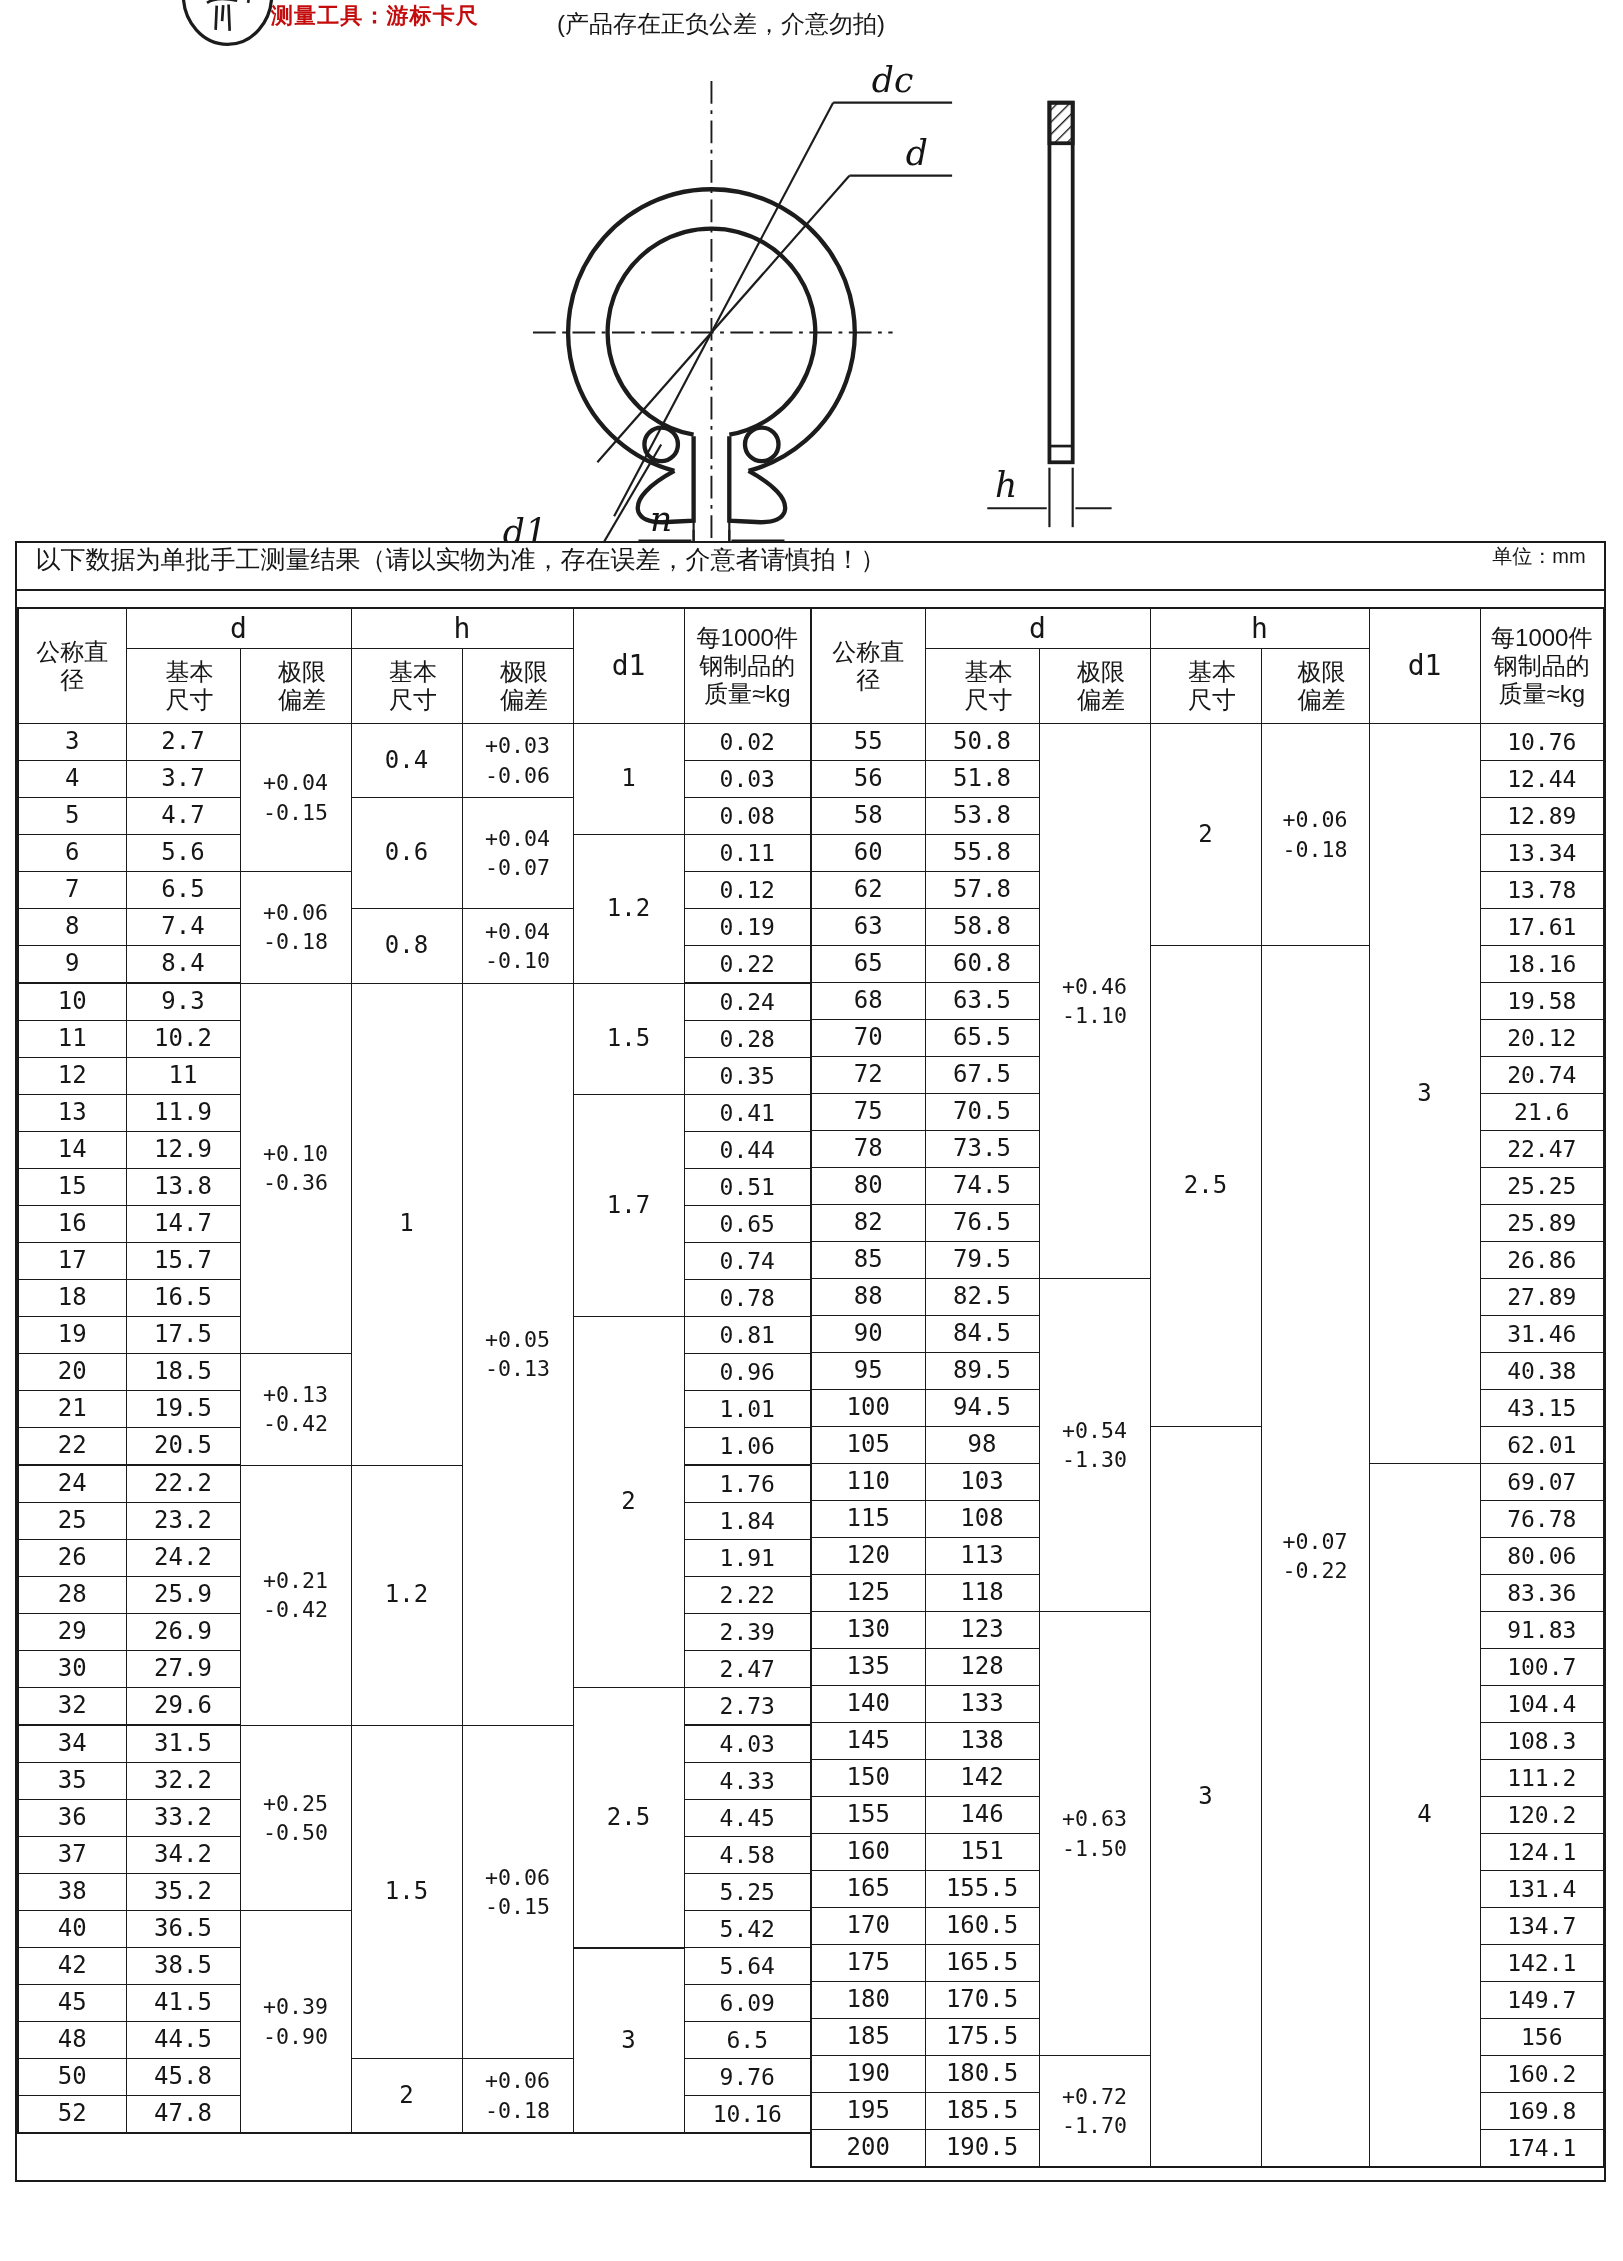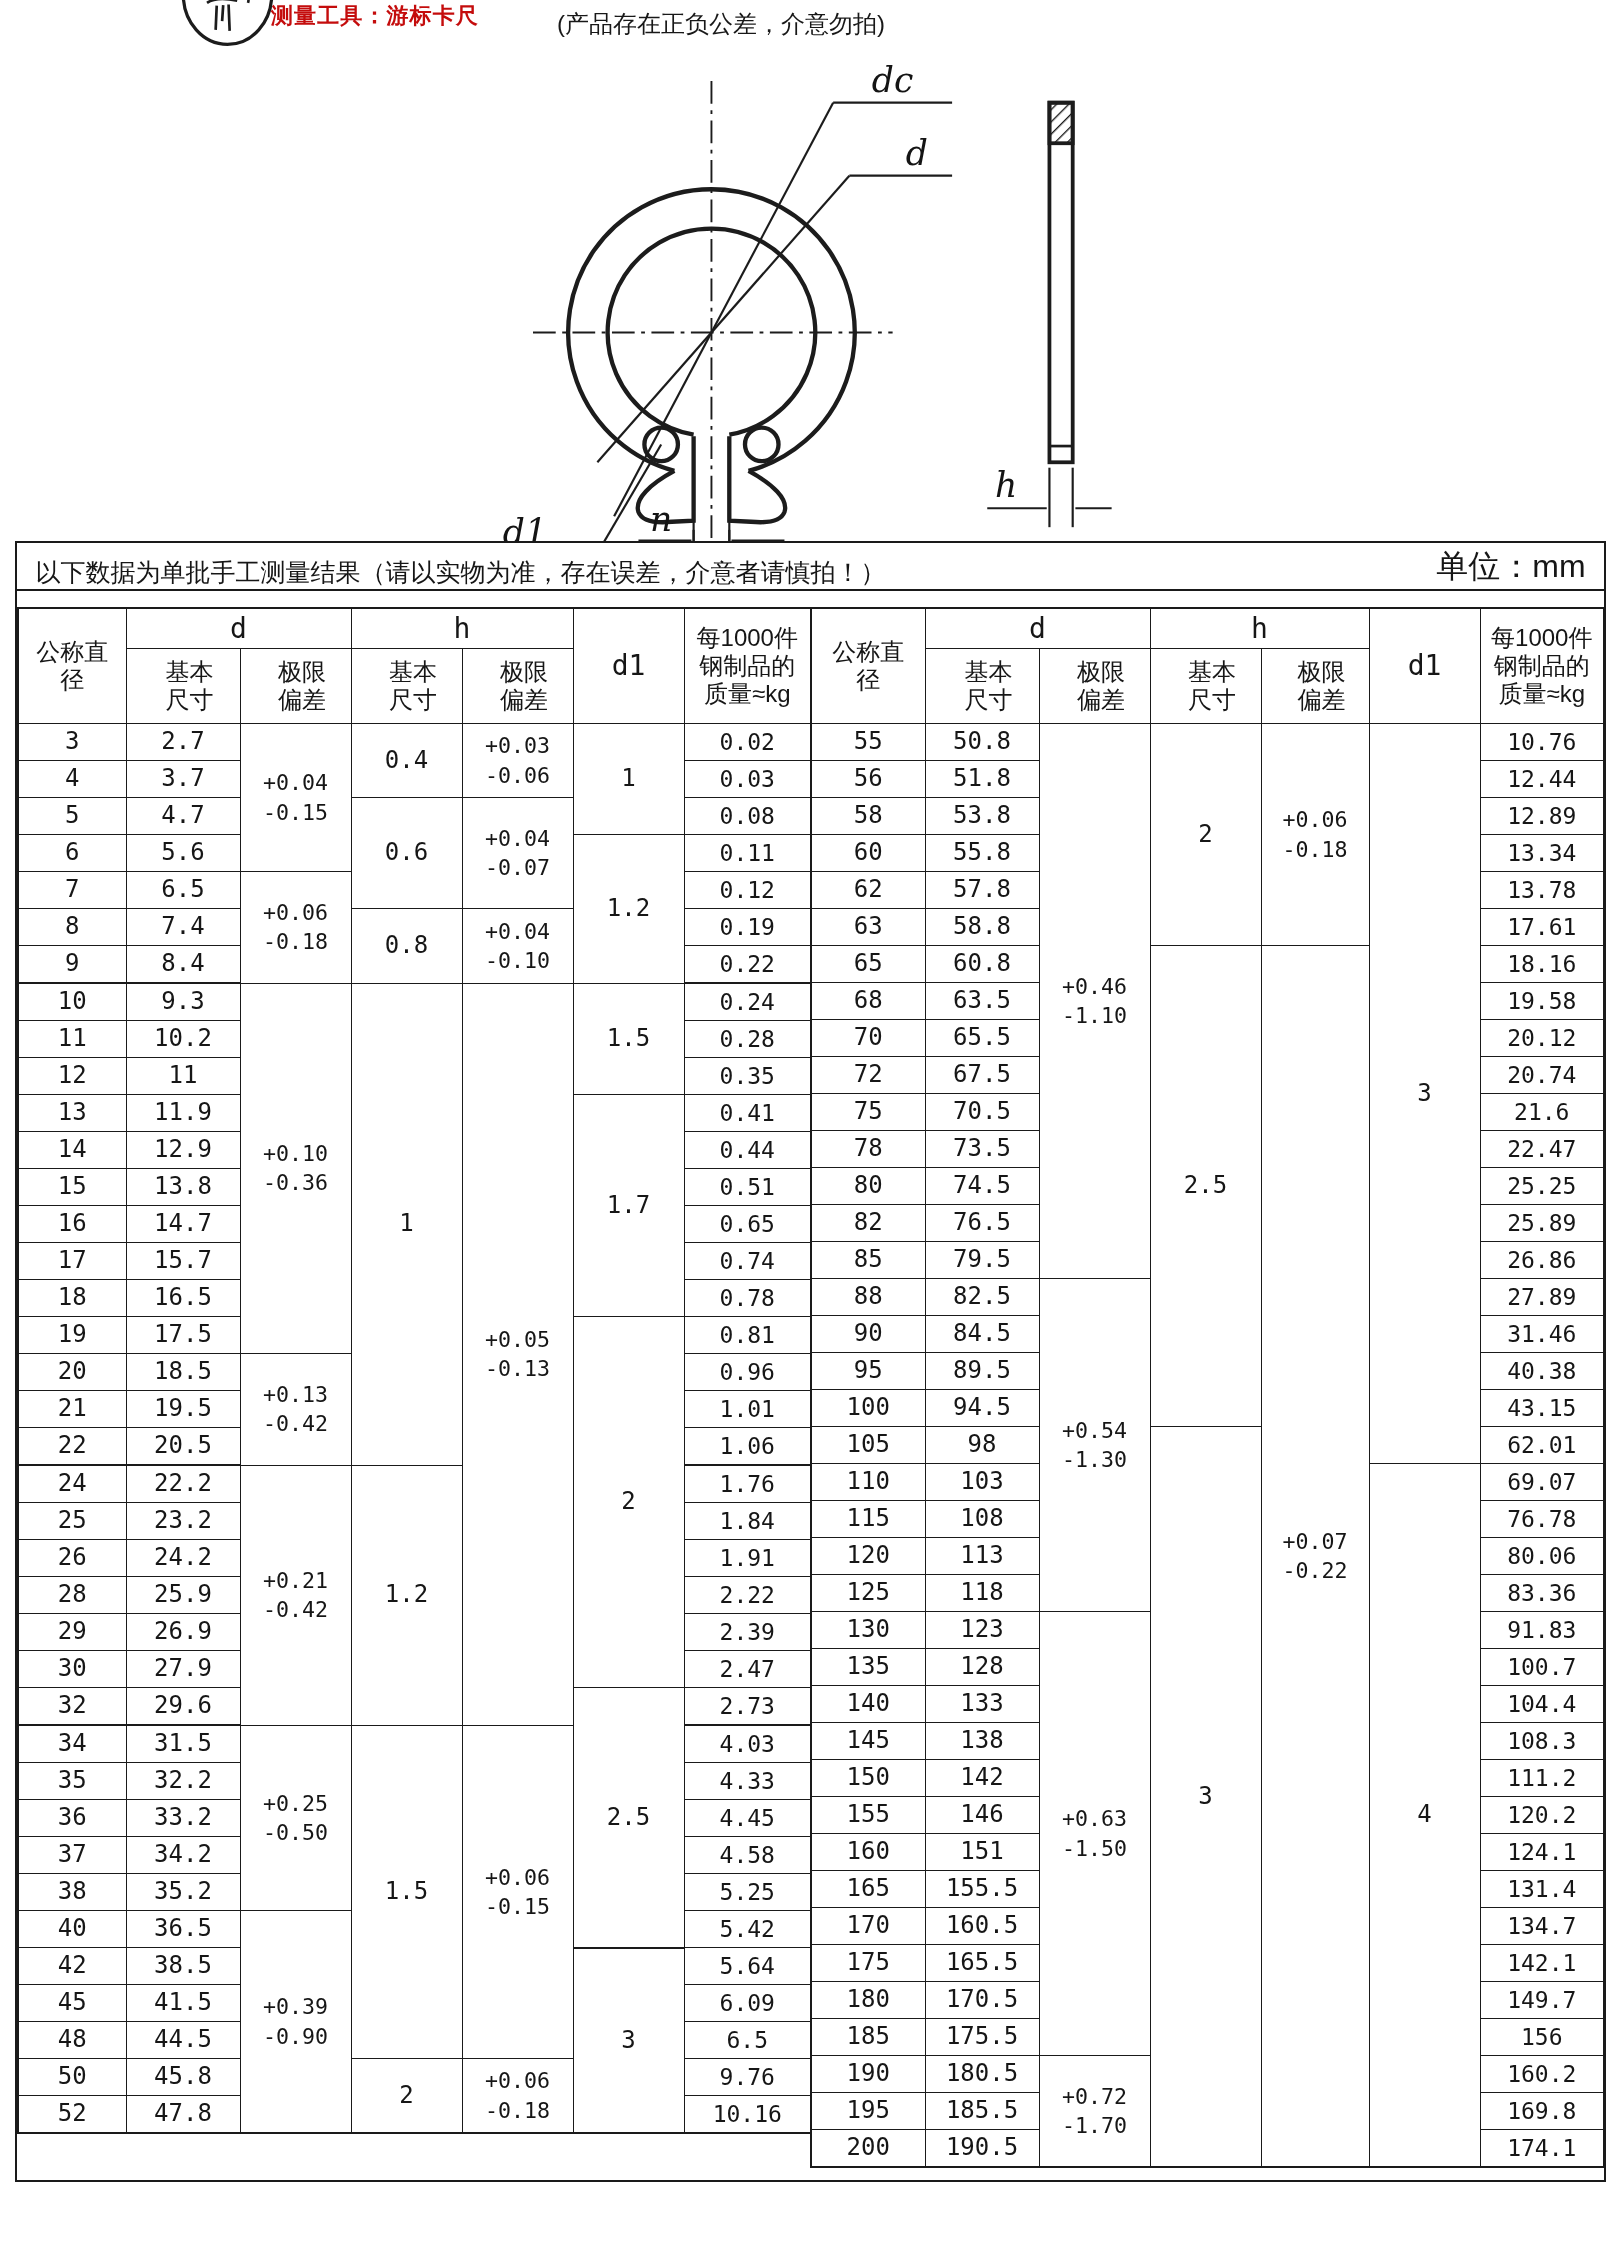--- a/index.html
+++ b/index.html
@@ -22,24 +22,24 @@
   .diagram{position:absolute;left:460px;top:51px;width:703px;height:490px;}
   .dwg{stroke:#1c1c1c;fill:none;}
   .dwg-label{font-family:"DejaVu Serif",serif;font-style:italic;font-size:64px;fill:#141414;stroke:none;}
   
   .frame{
     position:absolute;left:15px;top:541px;width:1591px;height:1641px;
     border:2.7px solid #1a1a1a;box-sizing:border-box;background:#fff;
   }
   .note-row{
     height:48px;border-bottom:2.7px solid #1a1a1a;display:flex;
-    justify-content:space-between;align-items:flex-end;
+    justify-content:space-between;align-items:flex-start;
     font-size:25px;padding:0 18.4px;box-sizing:border-box;white-space:nowrap;
   }
-  .note-unit{font-size:32px;}
+  .note-unit{font-size:20px;}
   .tables{position:relative;width:100%;}
   .spec-table{position:absolute;top:16px;}
   .spec-table.left{left:0;}
   .spec-table.right{left:793px;}
   table{border-collapse:collapse;table-layout:fixed;border:2.2px solid #1a1a1a;}
   th,td{
     border:1.1px solid #1a1a1a;text-align:center;vertical-align:middle;
     padding:0;overflow:hidden;
   }
   th{font-size:24px;font-weight:normal;line-height:1.18;}

